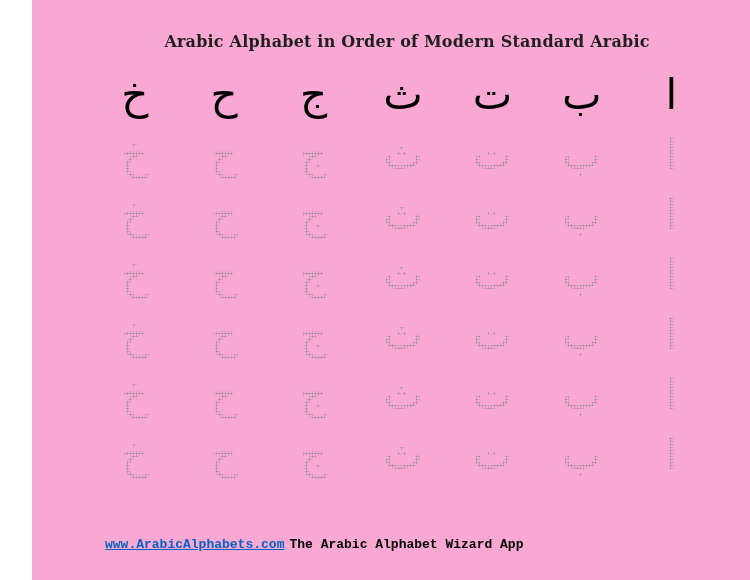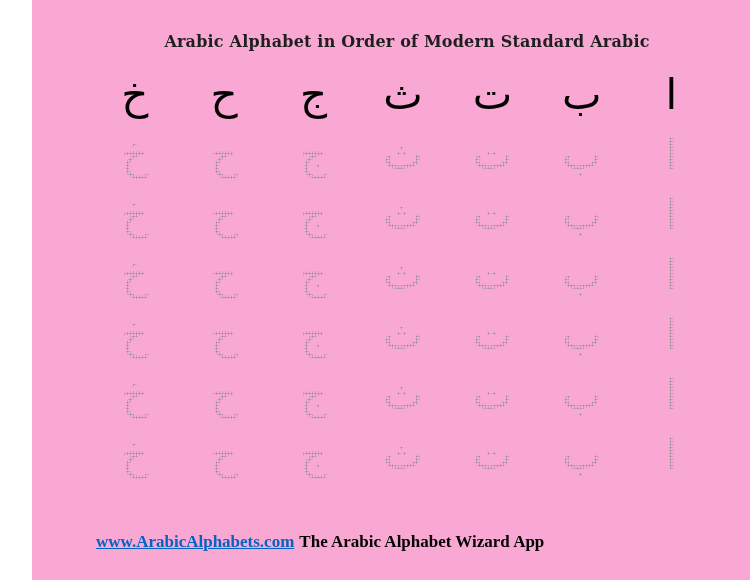--- a/index.html
+++ b/index.html
@@ -57,25 +57,25 @@
   }
   .footer {
     position: absolute;
     left: 0;
     bottom: 28px;
     width: 750px;
     height: 18px;
   }
   .footer-left {
     position: absolute;
-    left: 64px;
+    left: 73px;
     bottom: 0;
-    font-family: Liberation Serif, serif;
+    font-family: Liberation Mono, monospace;
     font-weight: bold;
-    font-size: 17px;
+    font-size: 13px;
     color: #000000;
     white-space: nowrap;
   }
   .footer-link {
     color: #0563c1;
     text-decoration: underline;
     cursor: pointer;
   }
   .footer-app { margin-left: 5px; }
   .footer-right {

